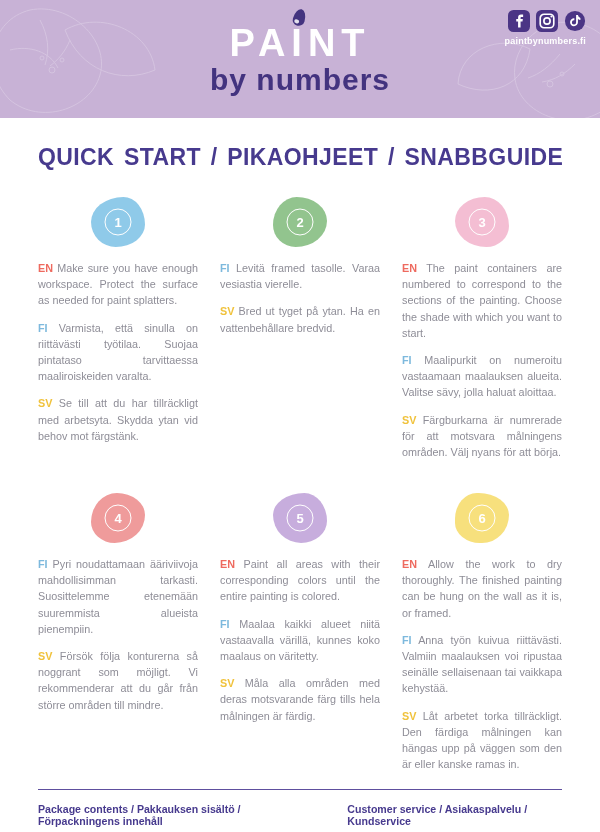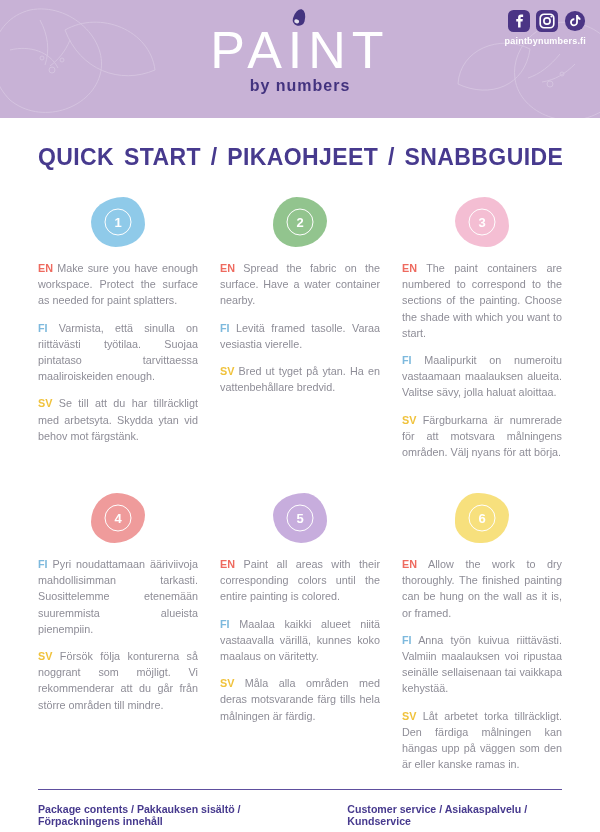--- a/index.html
+++ b/index.html
@@ -6,26 +6,26 @@
     font-family:"Liberation Sans","DejaVu Sans",sans-serif;-webkit-font-smoothing:antialiased;}
   .page{width:600px;height:832px;position:relative;background:#fff;}
 
   
   .header{height:118px;background:#c8b2d6;position:relative;overflow:hidden;}
   .flower{position:absolute;opacity:.45;}
   .flower.left{left:-30px;top:-10px;}
   .flower.right{right:-40px;top:-6px;}
   .logo{position:absolute;left:0;right:0;top:24px;text-align:center;}
   .paint-wrap{position:relative;display:inline-block;}
-  .paint-text{font-size:52px;font-weight:400;color:#fff;letter-spacing:6px;line-height:1;}
+  .paint-text{font-size:38px;font-weight:700;color:#fff;letter-spacing:6px;line-height:1;}
   .paint-drop{position:absolute;top:-15px;left:50%;transform:translateX(-55%) rotate(16deg);
     width:12px;height:17px;background:#43337f;border-radius:50% 50% 52% 48%/64% 64% 36% 36%;}
   .paint-drop::after{content:"";position:absolute;left:2px;bottom:2px;width:5px;height:4px;
     background:#fff;border-radius:50%;opacity:.85;}
-  .by-numbers{font-size:16px;font-weight:600;color:#43337f;letter-spacing:1px;margin-top:1px;}
+  .by-numbers{font-size:30px;font-weight:600;color:#43337f;letter-spacing:1px;margin-top:1px;}
   .social{position:absolute;top:10px;right:14px;text-align:left;}
   .social-row{display:flex;gap:6px;justify-content:flex-end;}
   .social-row svg{display:block;}
   .website{font-size:9px;font-weight:bold;color:#fff;margin-top:4px;letter-spacing:.2px;}
 
   
   .title{margin:26px 38px 4px;color:#473a8e;font-size:23px;font-weight:800;
     letter-spacing:.4px;word-spacing:3px;white-space:nowrap;}
 
   
@@ -117,29 +117,28 @@
 
   <div class="title">QUICK START / PIKAOHJEET / SNABBGUIDE</div>
 
   <div class="steps">
 
     <div class="step s0">
       <div class="blob" style="background: rgb(143, 202, 233);">
         <div class="ring">1</div>
       </div>
       <p><span class="lang" style="color: rgb(238, 106, 95);">EN</span> <span>Make sure you have enough workspace. Protect the surface as needed for paint splatters.</span></p>
-      <p><span class="lang" style="color: rgb(125, 185, 221);">FI</span> <span>Varmista, että sinulla on riittävästi työtilaa. Suojaa pintataso tarvittaessa maaliroiskeiden enough.</span></p>
+      <p><span class="lang" style="color: rgb(125, 185, 221);">FI</span> <span>Varmista, että sinulla on riittävästi työtilaa. Suojaa pintataso tarvittaessa maaliroiskeiden varalta.</span></p>
       <p><span class="lang" style="color: rgb(240, 194, 60);">SV</span> <span>Se till att du har tillräckligt med arbetsyta. Skydda ytan vid behov mot färgstänk.</span></p>
     </div>
 
     <div class="step s1">
       <div class="blob" style="background: rgb(146, 196, 142);">
         <div class="ring">2</div>
       </div>
-      <p><span class="lang" style="color: rgb(238, 106, 95);">EN</span> <span>Spread the fabric on the surface. Have a water container nearby.</span></p>
       <p><span class="lang" style="color: rgb(125, 185, 221);">FI</span> <span>Levitä framed tasolle. Varaa vesiastia vierelle.</span></p>
       <p><span class="lang" style="color: rgb(240, 194, 60);">SV</span> <span>Bred ut tyget på ytan. Ha en vattenbehållare bredvid.</span></p>
     </div>
 
     <div class="step s2">
       <div class="blob" style="background: rgb(244, 190, 211);">
         <div class="ring">3</div>
       </div>
       <p><span class="lang" style="color: rgb(238, 106, 95);">EN</span> <span>The paint containers are numbered to correspond to the sections of the painting. Choose the shade with which you want to start.</span></p>
       <p><span class="lang" style="color: rgb(125, 185, 221);">FI</span> <span>Maalipurkit on numeroitu vastaamaan maalauksen alueita. Valitse sävy, jolla haluat aloittaa.</span></p>

